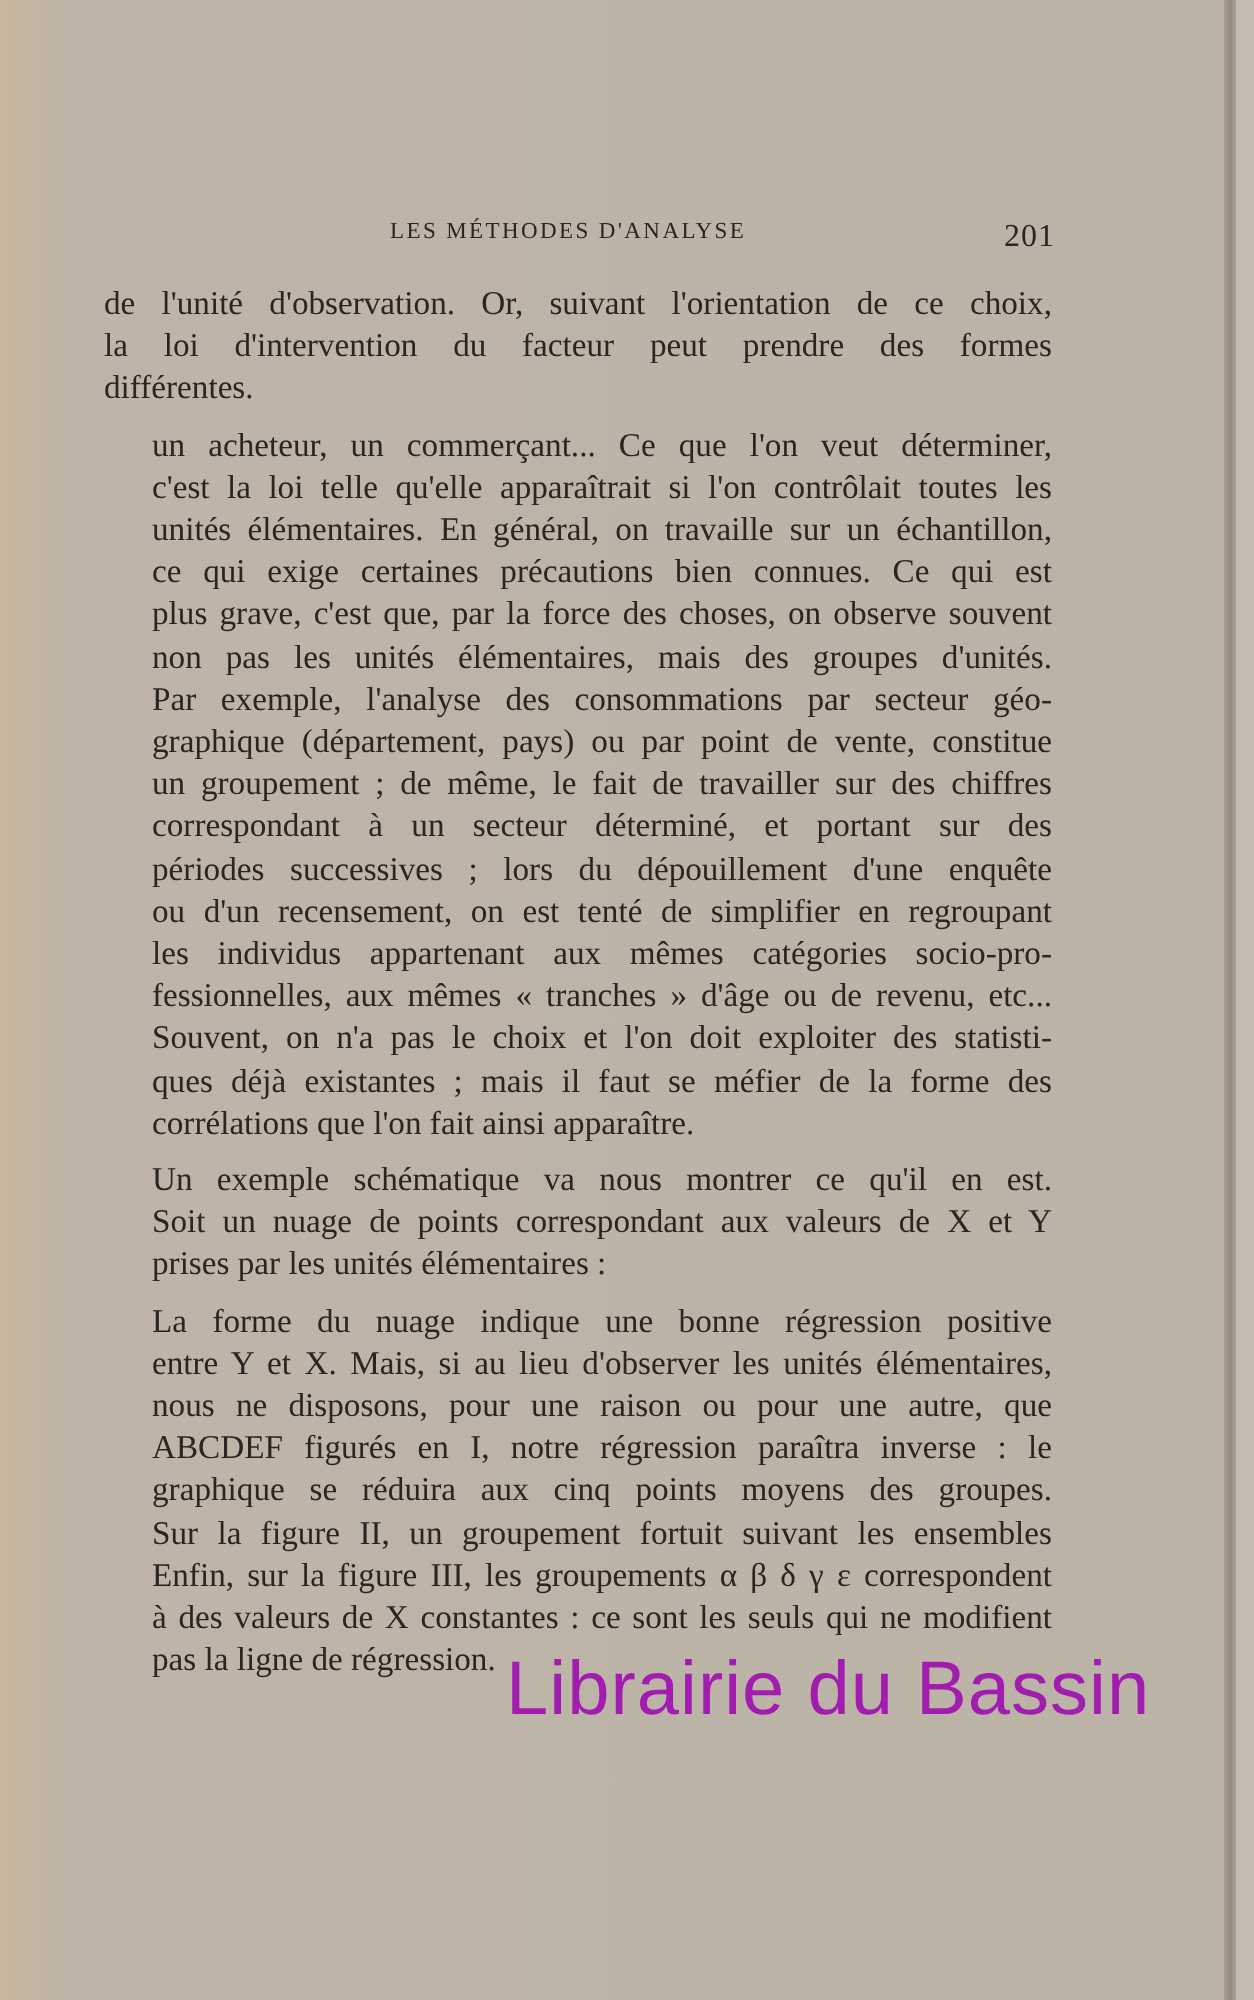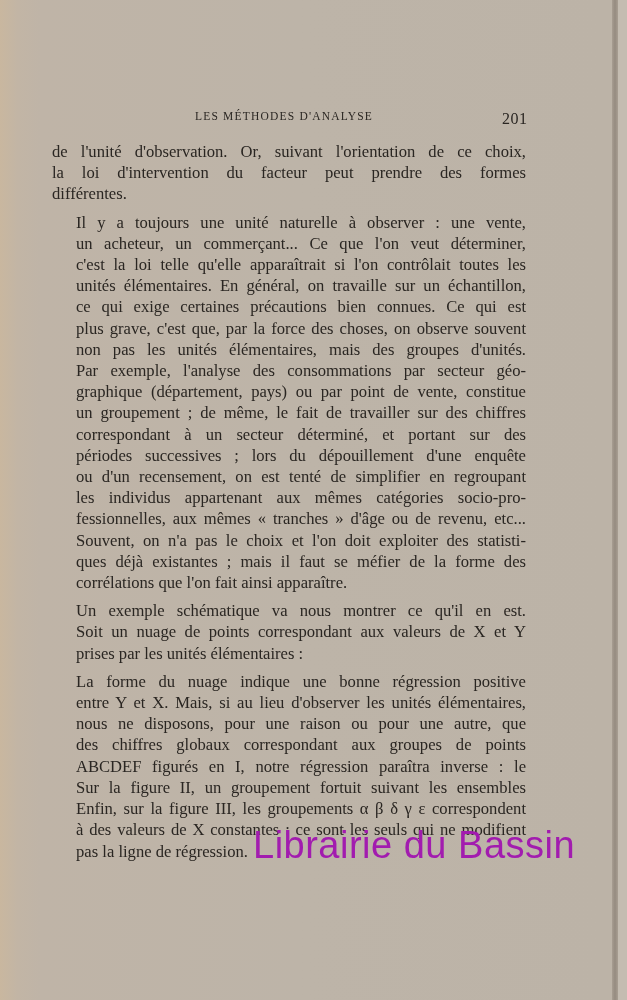--- a/index.html
+++ b/index.html
@@ -52,21 +52,20 @@
   <span class="rh-page">201</span>
 </div>
 
 <div class="text">
   <p>
     <span class="line">de l'unité d'observation. Or, suivant l'orientation de ce choix,</span>
     <span class="line">la loi d'intervention du facteur peut prendre des formes</span>
     <span class="line last">différentes.</span>
   </p>
   <p class="indent">
-    <span class="line">Il y a toujours une unité naturelle à observer : une vente,</span>
     <span class="line">un acheteur, un commerçant... Ce que l'on veut déterminer,</span>
     <span class="line">c'est la loi telle qu'elle apparaîtrait si l'on contrôlait toutes les</span>
     <span class="line">unités élémentaires. En général, on travaille sur un échantillon,</span>
     <span class="line">ce qui exige certaines précautions bien connues. Ce qui est</span>
     <span class="line">plus grave, c'est que, par la force des choses, on observe souvent</span>
     <span class="line">non pas les unités élémentaires, mais des groupes d'unités.</span>
     <span class="line">Par exemple, l'analyse des consommations par secteur géo-</span>
     <span class="line">graphique (département, pays) ou par point de vente, constitue</span>
     <span class="line">un groupement ; de même, le fait de travailler sur des chiffres</span>
     <span class="line">correspondant à un secteur déterminé, et portant sur des</span>
@@ -80,22 +79,22 @@
   </p>
   <p class="indent">
     <span class="line">Un exemple schématique va nous montrer ce qu'il en est.</span>
     <span class="line">Soit un nuage de points correspondant aux valeurs de X et Y</span>
     <span class="line last">prises par les unités élémentaires :</span>
   </p>
   <p class="indent">
     <span class="line">La forme du nuage indique une bonne régression positive</span>
     <span class="line">entre Y et X. Mais, si au lieu d'observer les unités élémentaires,</span>
     <span class="line">nous ne disposons, pour une raison ou pour une autre, que</span>
-    <span class="line">des chiffres globaux correspondant aux groupes de points</span>
     <span class="line">ABCDEF figurés en I, notre régression paraîtra inverse : le</span>
+    <span class="line">graphique se réduira aux cinq points moyens des groupes.</span>
     <span class="line">Sur la figure II, un groupement fortuit suivant les ensembles</span>
     <span class="line">Enfin, sur la figure III, les groupements α β δ γ ε correspondent</span>
     <span class="line">à des valeurs de X constantes : ce sont les seuls qui ne modifient</span>
     <span class="line last">pas la ligne de régression.</span>
   </p>
 </div>
 
 <div class="watermark">Librairie du Bassin</div>
 
 </body></html>

